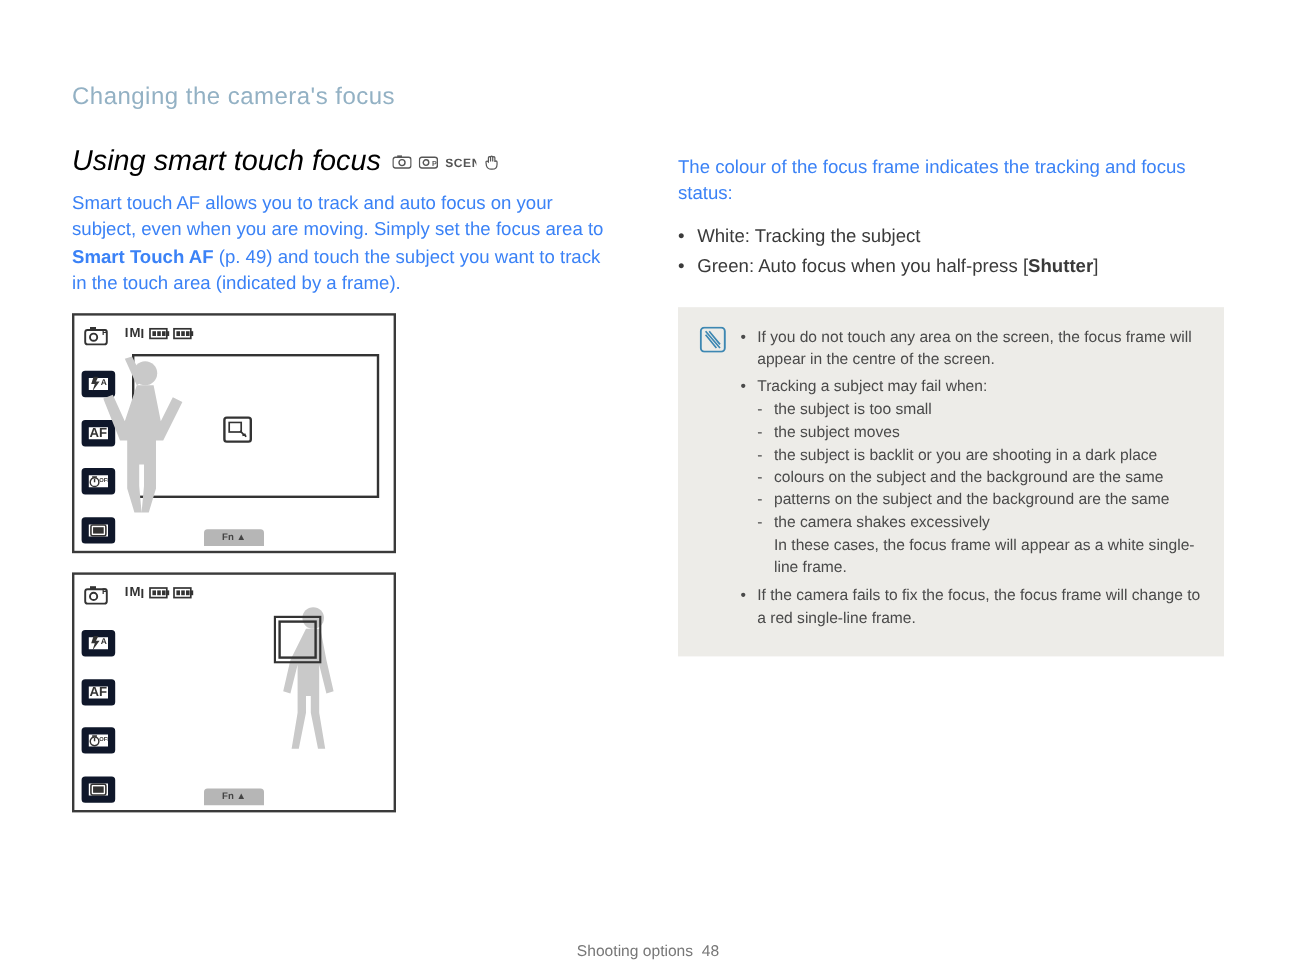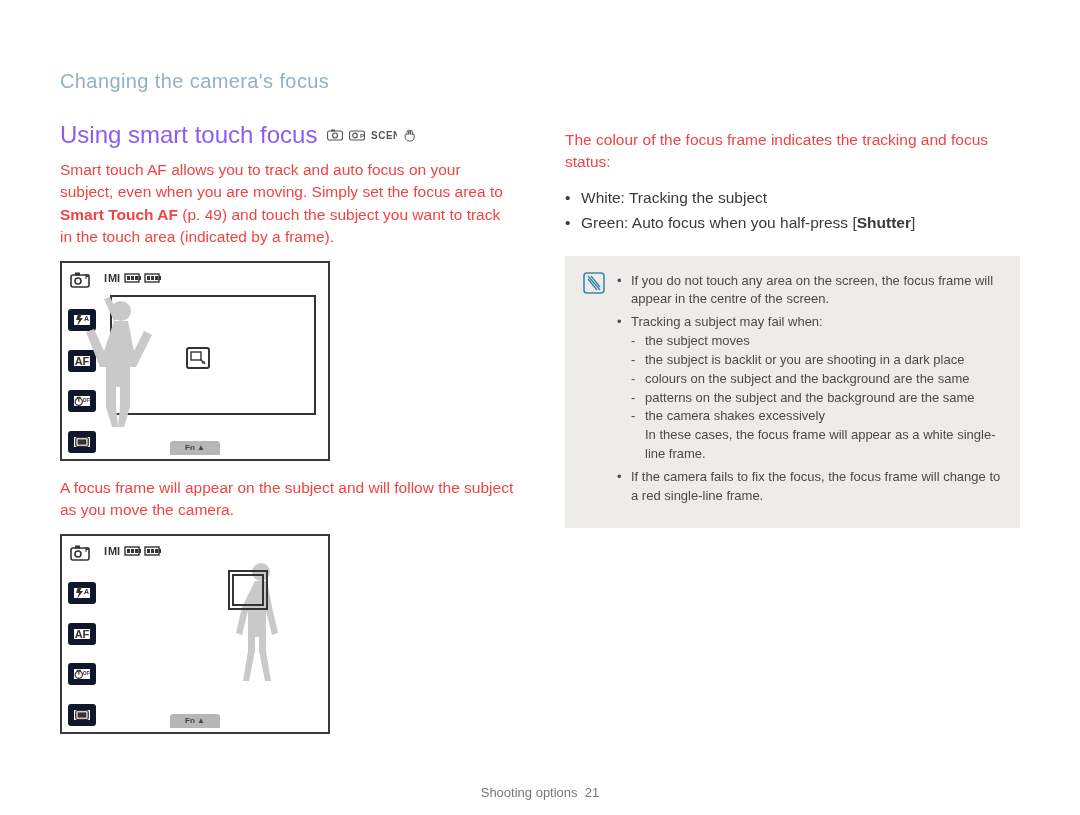--- a/index.html
+++ b/index.html
@@ -2,24 +2,24 @@
 <html><head>
 <meta charset="utf-8">
 <style>
   * { box-sizing: border-box; margin: 0; padding: 0; }
   html, body { width: 1080px; height: 815px; background: #fff; font-family: Arial, Helvetica, sans-serif; color: #333; }
   .page { padding: 70px 60px 20px 60px; width: 1080px; height: 815px; position: relative; }
   .breadcrumb { color: #93b1c4; font-size: 20px; font-weight: 300; letter-spacing: 0.4px; margin-bottom: 28px; }
   .columns { display: flex; gap: 50px; }
   .col { flex: 1; }
   .heading-row { display: flex; align-items: center; gap: 10px; margin-bottom: 10px; }
-  .heading { color: #8b5cf6; font-size: 24px; font-weight: 400; }
+  .heading { color: #000000; font-size: 24px; font-weight: 400; font-style: italic; }
   .mode-icons { display: flex; gap: 6px; align-items: center; }
   .mode-icons svg { display:block; }
-  .body-text { font-size: 15.5px; line-height: 1.45; color: #ef4444; margin-bottom: 12px; }
+  .body-text { font-size: 15.5px; line-height: 1.45; color: #3b82f6; margin-bottom: 12px; }
   .body-text b { font-weight: 700; }
   .cam-screen { width: 270px; height: 200px; border: 2px solid #3a3a3a; background: #fff; position: relative; margin: 6px 0 16px 0; }
   .cam-left { position:absolute; left:6px; top:6px; bottom:6px; width:30px; display:flex; flex-direction:column; justify-content:space-between; }
   .cam-btn { width:28px; height:22px; border:6px solid #0f172a; border-radius:3px; display:flex; align-items:center; justify-content:center; font-size:10px; font-weight:bold; font-family: Arial; color:#333; background:#fff; }
   .cam-btn.noborder { border:none; }
   .top-row { position:absolute; top:6px; left:42px; right:8px; height:18px; display:flex; justify-content:flex-start; align-items:center; font-size:11px; font-weight:bold; color:#333; }
   .battery svg { display:block; }
   .viewport { position:absolute; left:44px; top:30px; right:8px; bottom:26px; }
   .bottom-tab { position:absolute; bottom:4px; left:50%; transform:translateX(-50%); width:50px; height:14px; background:#b6b6b6; border-radius:3px 3px 0 0; display:flex; align-items:center; justify-content:center; font-size:8px; color:#444; font-weight:bold; }
   .big-frame { position:absolute; border:2px solid #333; }
@@ -140,21 +140,20 @@
           <div class="center-icon" style="left:80px; top:54px; width:24px; height:22px;">
             <svg width="16" height="14" viewBox="0 0 16 14">
                 <rect x="1" y="1" width="10" height="8" fill="none" stroke="#333" stroke-width="1.4"></rect>
                 <path d="M10 8 l4 4 M12 12 l2 -1 l1 2" fill="none" stroke="#333" stroke-width="1.4"></path>
               </svg>
           </div>
         </div>
         <div class="bottom-tab">Fn ▲</div>
       </div>
 
-      <p class="body-text">A focus frame will appear on the subject and will follow the subject as you move the camera.</p>
 
       <div class="cam-screen">
         <div class="cam-left">
           <div class="cam-btn noborder">
             <svg width="24" height="18" viewBox="0 0 24 18">
                 <rect x="1" y="4" width="18" height="12" rx="2" fill="none" stroke="#333" stroke-width="1.6"></rect>
                 <circle cx="8" cy="10" r="3" fill="none" stroke="#333" stroke-width="1.6"></circle>
                 <rect x="5" y="1.5" width="5" height="3" fill="#333"></rect>
                 <text x="15" y="8" font-size="7" font-weight="bold" fill="#333">P</text>
               </svg>
@@ -233,32 +232,33 @@
               <rect x="1" y="1" width="20" height="20" rx="3" fill="none" stroke="#3d87b2" stroke-width="1.6"></rect>
               <path d="M5 4 L17 18 M5 7 L14 18 M8 4 L17 15" stroke="#3d87b2" stroke-width="1.4" fill="none"></path>
             </svg>
         </div>
         <div class="note-content">
           <ul>
             <li>If you do not touch any area on the screen, the focus frame will appear in the centre of the screen.</li>
             <li>
               <span>Tracking a subject may fail when:</span>
               <ul class="note-sub">
+                <li>the subject is too small</li>
                 <li>the subject moves</li>
                 <li>the subject is backlit or you are shooting in a dark place</li>
                 <li>colours on the subject and the background are the same</li>
                 <li>patterns on the subject and the background are the same</li>
                 <li>the camera shakes excessively</li>
               </ul>
               <div class="note-trail">In these cases, the focus frame will appear as a white single-line frame.</div>
             </li>
             <li>If the camera fails to fix the focus, the focus frame will change to a red single-line frame.</li>
           </ul>
         </div>
       </div>
     </div>
 
   </div>
 
   <div class="footer">
-    <span>Shooting options</span>&nbsp;&nbsp;<span>21</span>
+    <span>Shooting options</span>&nbsp;&nbsp;<span>48</span>
   </div>
 </div>
 
 </body></html>

